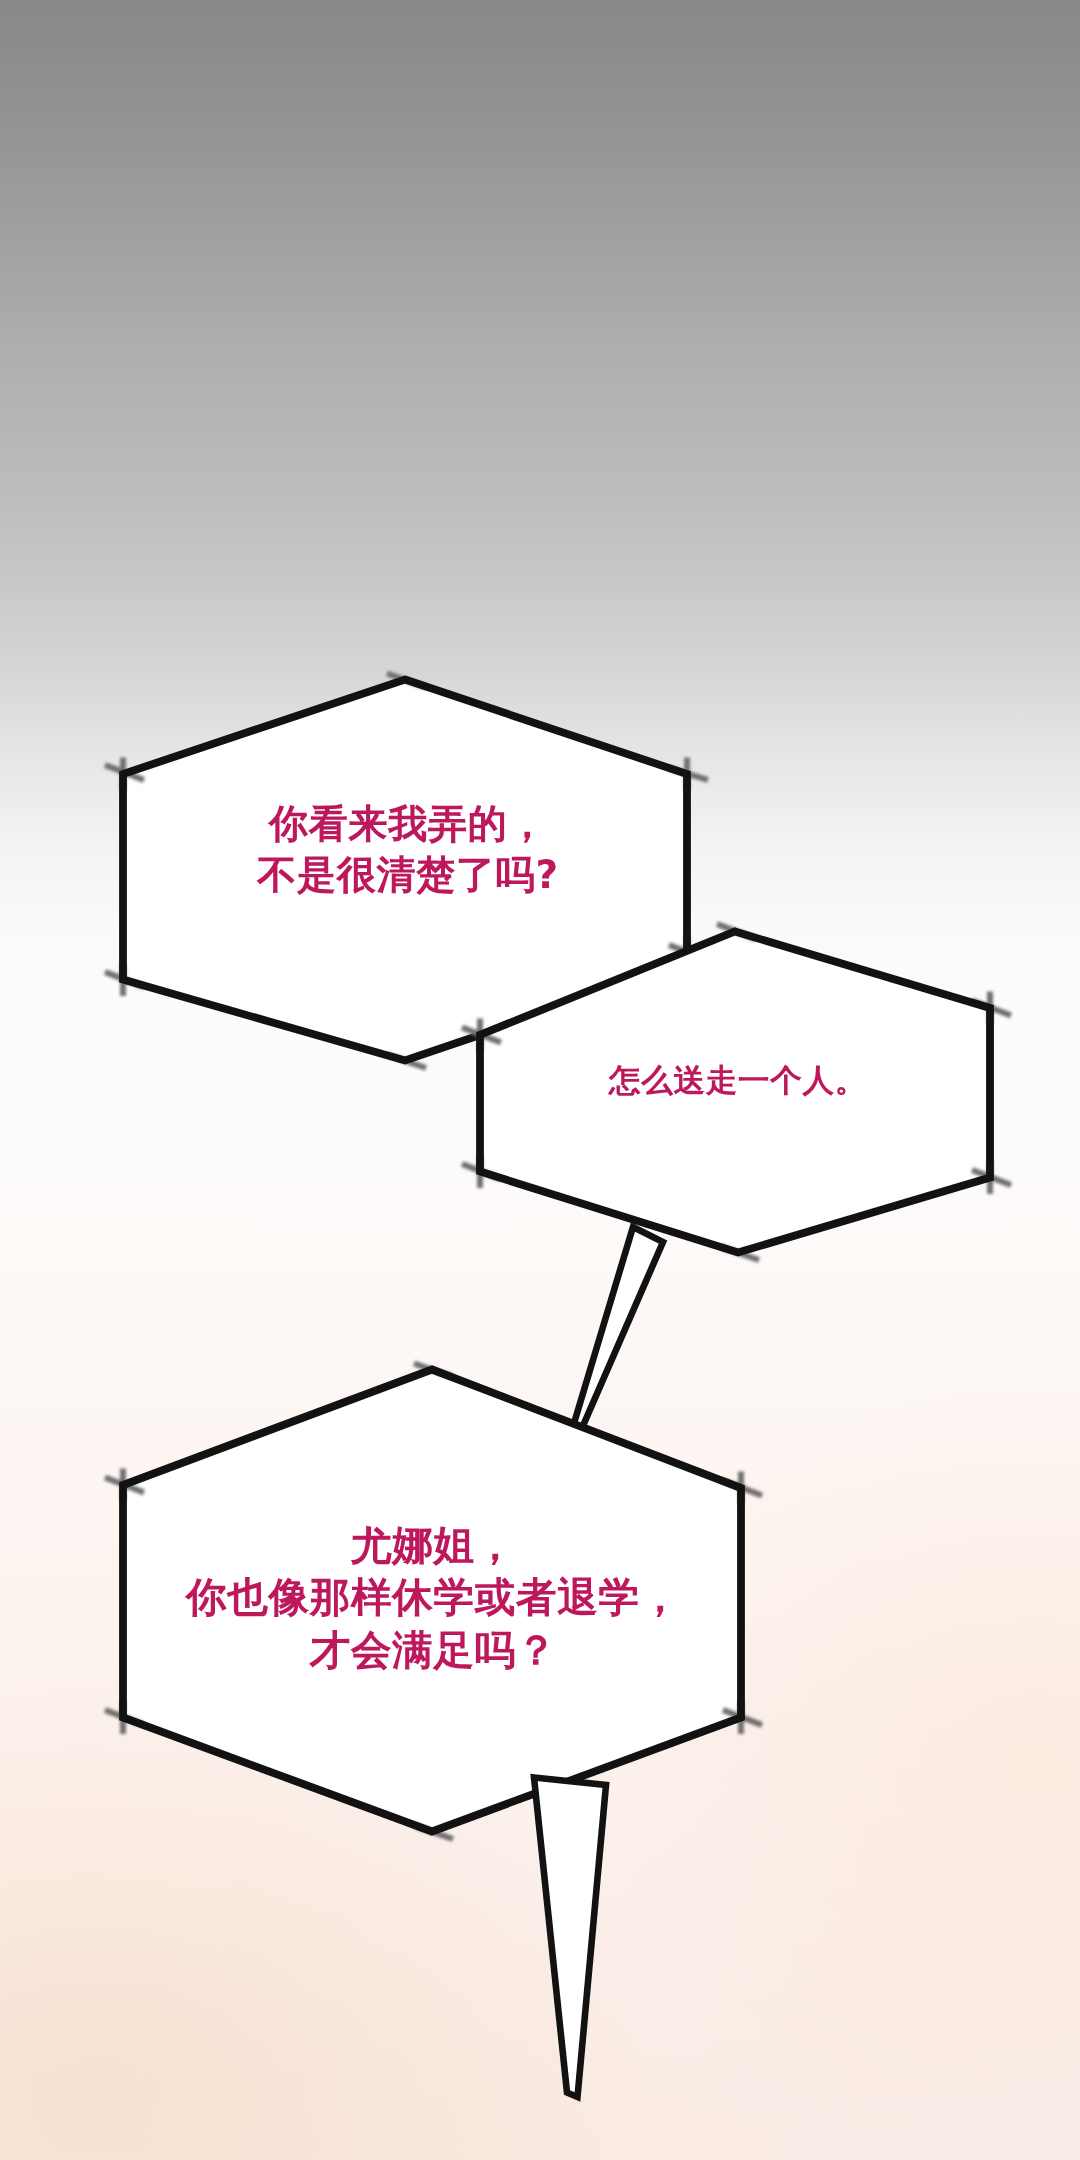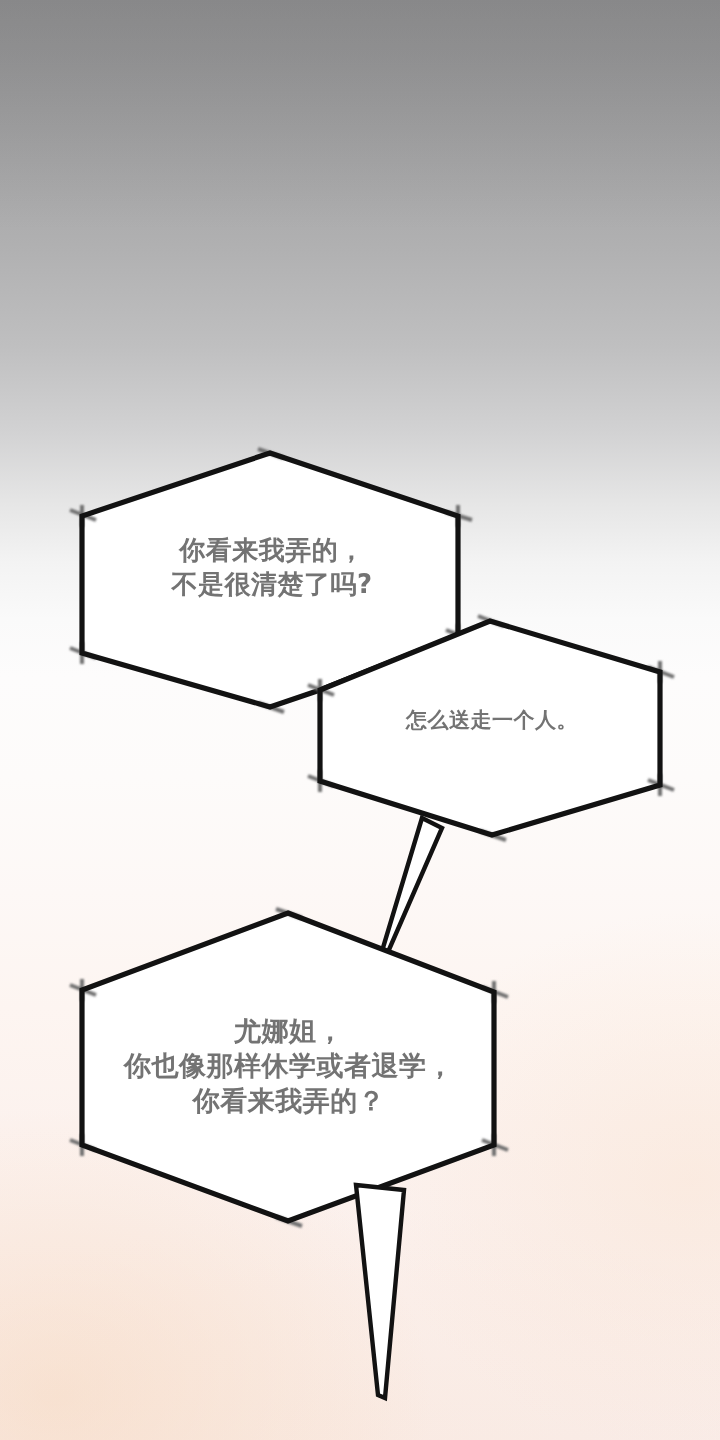--- a/index.html
+++ b/index.html
@@ -62,21 +62,21 @@
   #balloons {
     position: absolute;
     inset: 0;
     width: 720px;
     height: 1440px;
   }
 
   
   .bubble-text {
     position: absolute;
-    color: #737373;
+    color: #be185d;
     font-family: "DejaVu Sans", "Liberation Sans", sans-serif;
     font-weight: 700;
     text-align: center;
     line-height: 1.30;
     letter-spacing: 0.5px;
     white-space: pre-line;
     -webkit-font-smoothing: antialiased;
   }
   #text-bubble-1 {
     left: 96px;  top: 534px;  width: 352px;
@@ -164,15 +164,15 @@
     </g>
   </svg>
 
   <div class="bubble-text" id="text-bubble-1">你看来我弄的，
 不是很清楚了吗?</div>
 
   <div class="bubble-text" id="text-bubble-2">怎么送走一个人。</div>
 
   <div class="bubble-text" id="text-bubble-3">尤娜姐，
 你也像那样休学或者退学，
-你看来我弄的？</div>
+才会满足吗？</div>
 
 </div>
 
 </body></html>

